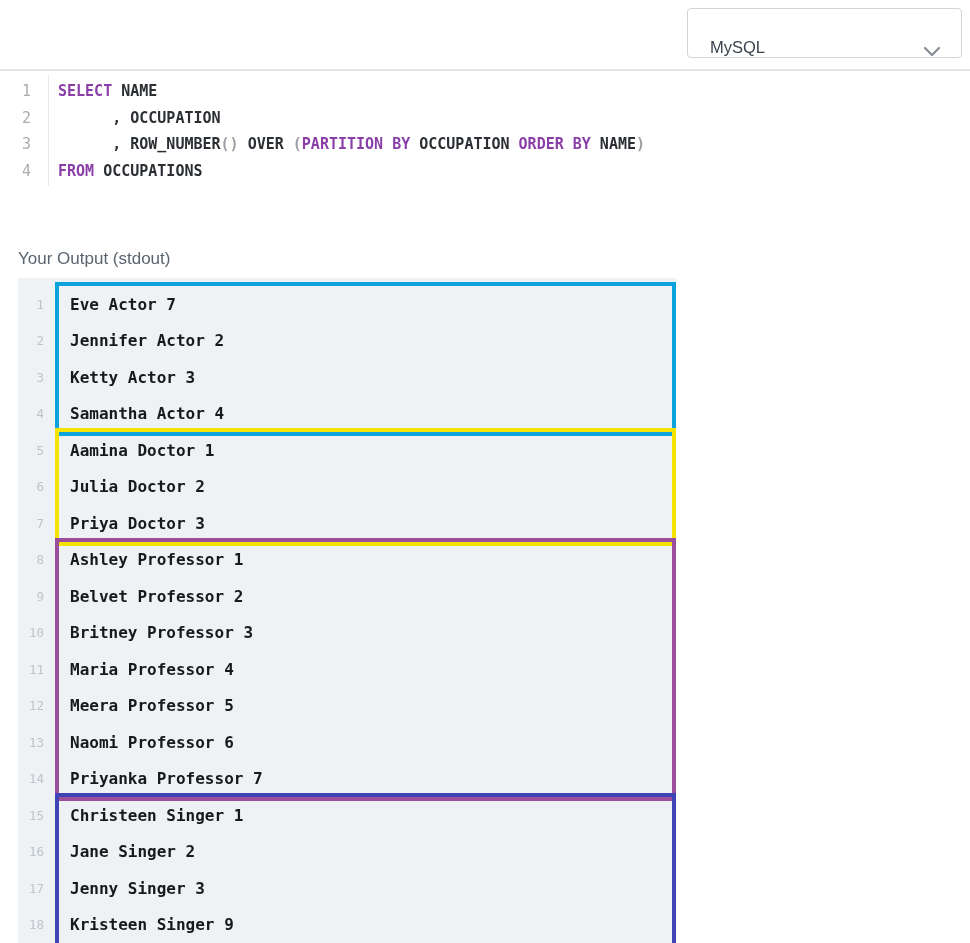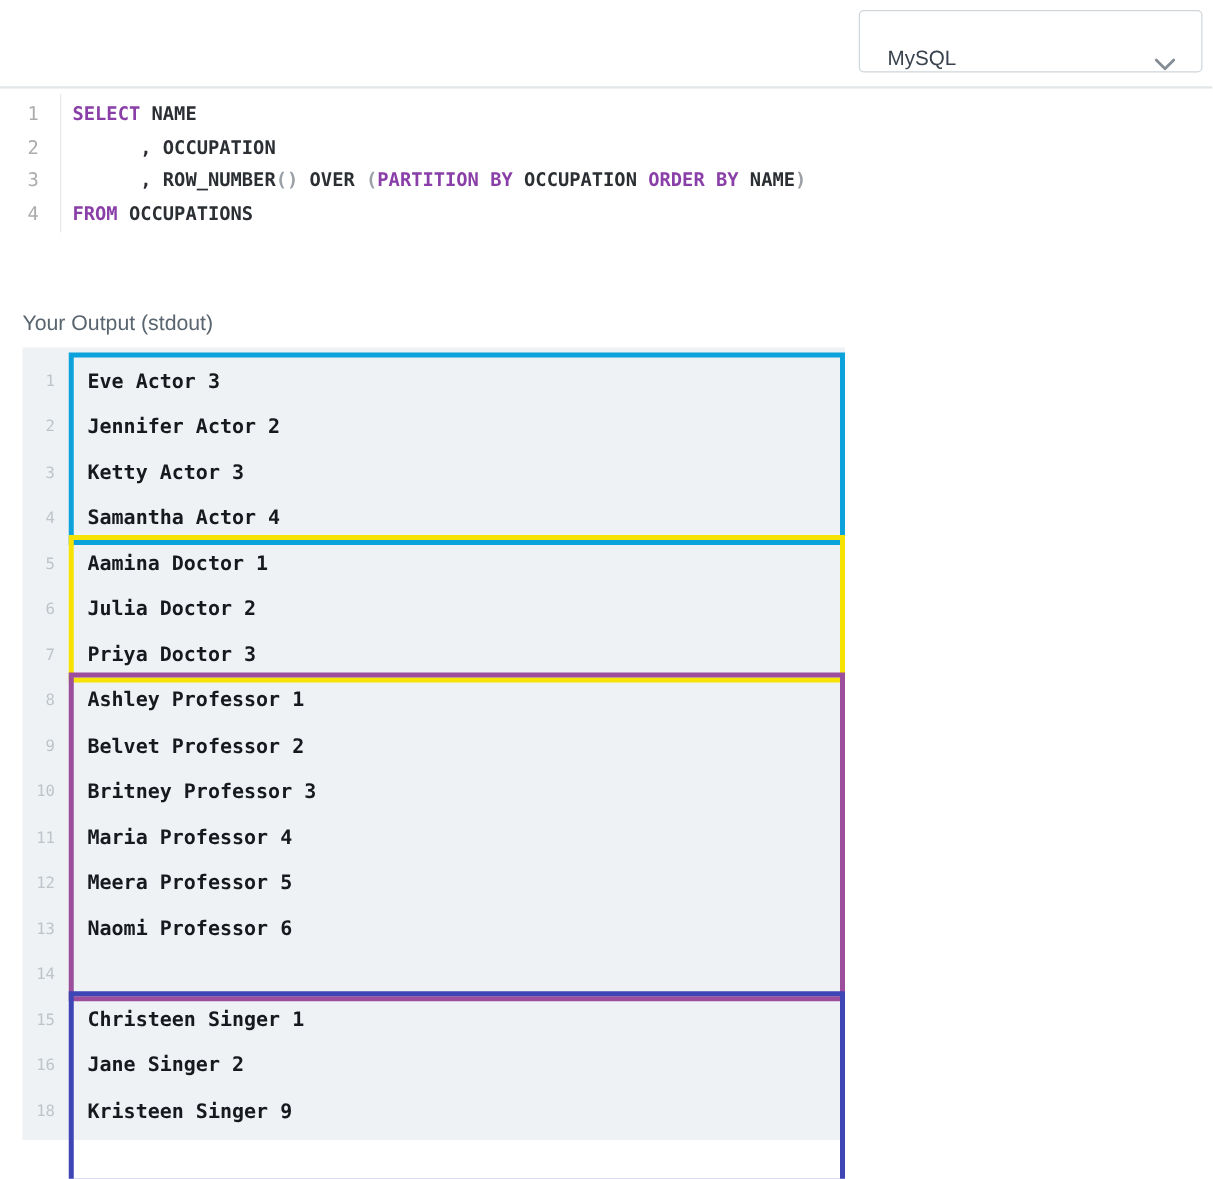--- a/index.html
+++ b/index.html
@@ -99,21 +99,21 @@
       <div class="code-line"><span class="lnum">4</span><span class="ltext"><span class="tok-keyword">FROM</span><span class="tok-plain"> OCCUPATIONS</span></span></div>
     </div>
 </div>
 
 <div class="output-label">Your Output (stdout)</div>
 
 <div class="console" id="console">
     <div class="group-box" style="border-color: rgb(12, 162, 220); top: 4px; height: 154px;"></div>
     <div class="out-row">
       <span class="onum">1</span>
-      <span class="otext">Eve Actor 3</span>
+      <span class="otext">Eve Actor 7</span>
     </div>
     <div class="out-row">
       <span class="onum">2</span>
       <span class="otext">Jennifer Actor 2</span>
     </div>
     <div class="out-row">
       <span class="onum">3</span>
       <span class="otext">Ketty Actor 3</span>
     </div>
     <div class="out-row">
@@ -153,27 +153,32 @@
     <div class="out-row">
       <span class="onum">12</span>
       <span class="otext">Meera Professor 5</span>
     </div>
     <div class="out-row">
       <span class="onum">13</span>
       <span class="otext">Naomi Professor 6</span>
     </div>
     <div class="out-row">
       <span class="onum">14</span>
+      <span class="otext">Priyanka Professor 7</span>
     </div>
     <div class="group-box" style="border-color: rgb(63, 69, 181); top: 515px; height: 154px;"></div>
     <div class="out-row">
       <span class="onum">15</span>
       <span class="otext">Christeen Singer 1</span>
     </div>
     <div class="out-row">
       <span class="onum">16</span>
       <span class="otext">Jane Singer 2</span>
     </div>
     <div class="out-row">
+      <span class="onum">17</span>
+      <span class="otext">Jenny Singer 3</span>
+    </div>
+    <div class="out-row">
       <span class="onum">18</span>
       <span class="otext">Kristeen Singer 9</span>
     </div>
   </div>
 
 </body></html>

